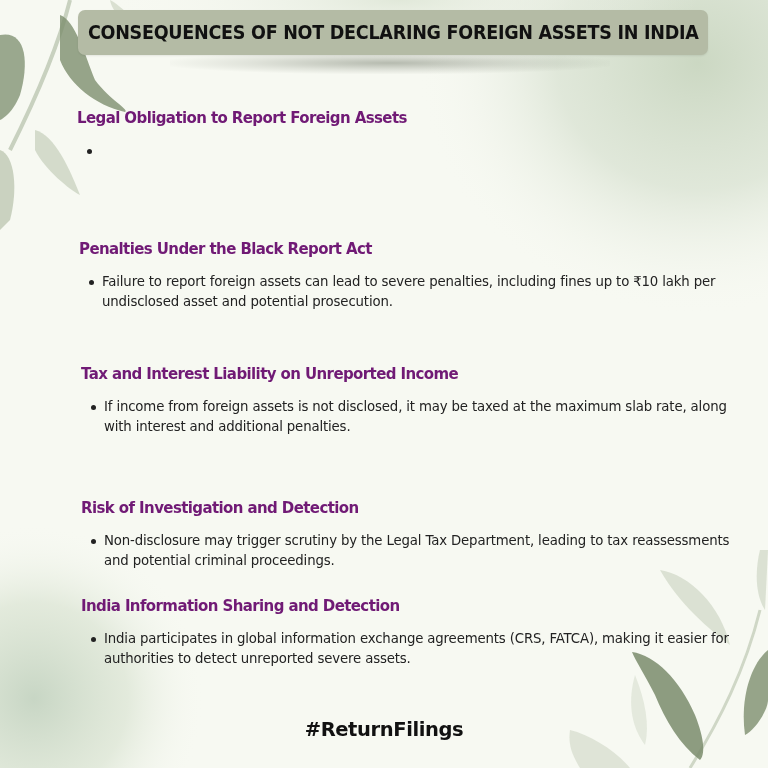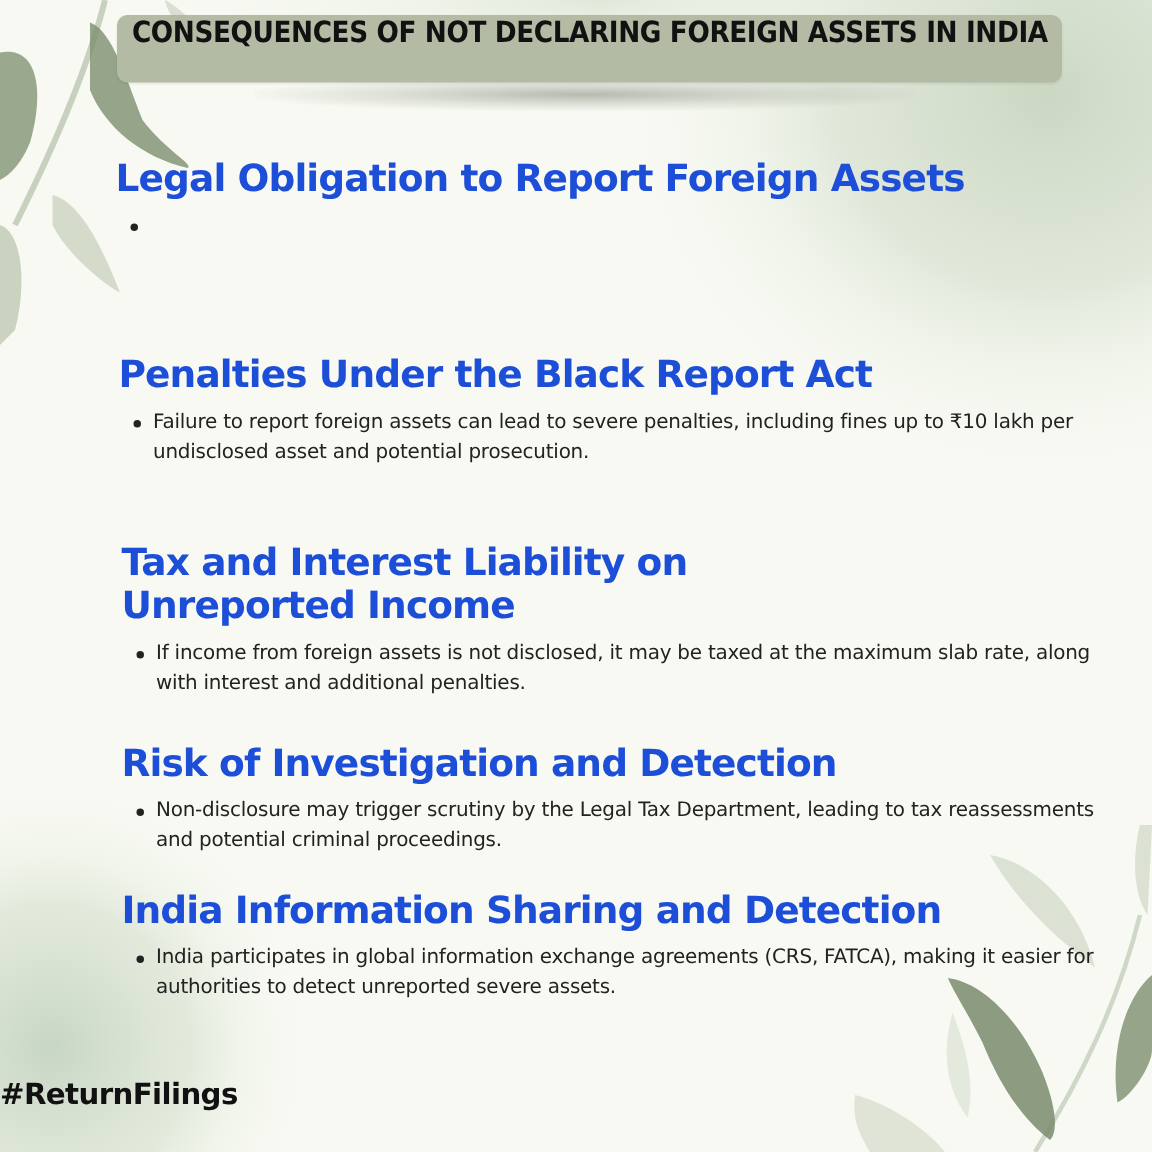--- a/index.html
+++ b/index.html
@@ -12,45 +12,45 @@
     .bg-wash { position: absolute; inset: 0; pointer-events: none; z-index: 0; }
     .leaf { position: absolute; pointer-events: none; z-index: 1; }
     .banner-shadow {
       position: absolute; left: 170px; top: 52px; width: 440px; height: 22px;
       background: radial-gradient(ellipse at center, rgba(60,70,50,0.35) 0%, rgba(60,70,50,0.12) 45%, rgba(255,255,255,0) 75%);
       z-index: 2;
     }
     .banner {
       position: absolute; left: 78px; top: 10px; width: 630px; height: 45px;
       background: #b4bba5; border-radius: 7px; z-index: 3;
-      display: flex; align-items: flex-start; justify-content: center;
+      display: flex; align-items: center; justify-content: center;
       box-shadow: 0 1px 2px rgba(0,0,0,0.08);
     }
     .banner-title {
       font-family: "DejaVu Sans", sans-serif; font-weight: bold;
       font-size: 19.5px; letter-spacing: -0.3px; color: #111;
       transform: scaleX(0.9); white-space: nowrap;
     }
     .section { position: absolute; z-index: 4; }
     .section h2 {
       margin: 0; font-family: "DejaVu Sans", sans-serif; font-weight: bold;
-      font-size: 25px; letter-spacing: -0.6px; color: #1d4ed8; line-height: 29px;
+      font-size: 15px; letter-spacing: -0.6px; color: #701a75; line-height: 29px;
     }
     .section ul { list-style: none; margin: 8px 0 0 0; padding: 0; }
     .section li {
       position: relative; padding-left: 23px;
       font-family: "DejaVu Sans", sans-serif; font-size: 13.3px;
       line-height: 20px; color: #222; letter-spacing: -0.15px;
     }
     .bullet {
       position: absolute; left: 10px; top: 8px; width: 5px; height: 5px;
       border-radius: 50%; background: #222;
     }
     .hashtag {
-      position: absolute; left: 0; width: 768px; top: 718px; text-align: left;
+      position: absolute; left: 0; width: 768px; top: 718px; text-align: center;
       font-family: "DejaVu Sans", sans-serif; font-weight: bold;
       font-size: 19.5px; letter-spacing: -0.4px; color: #111; z-index: 4;
     }
   </style>
 </head>
 <body>
 
 <svg class="bg-wash" width="768" height="768" viewBox="0 0 768 768">
   <defs>
     <radialGradient id="washTR" cx="0.85" cy="0.15" r="0.6">

